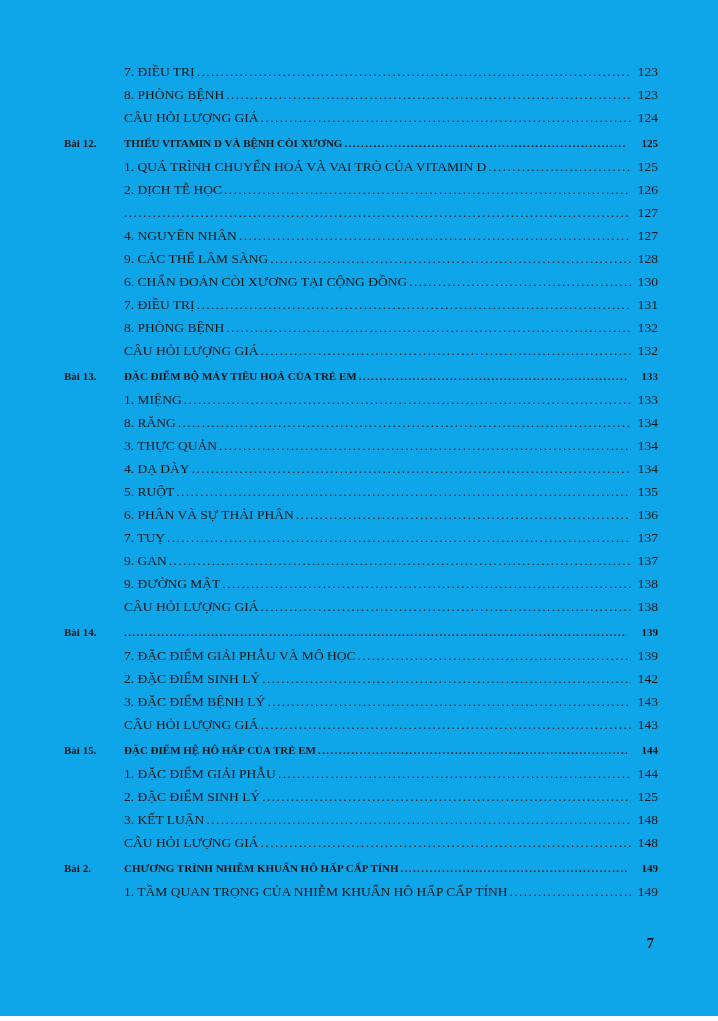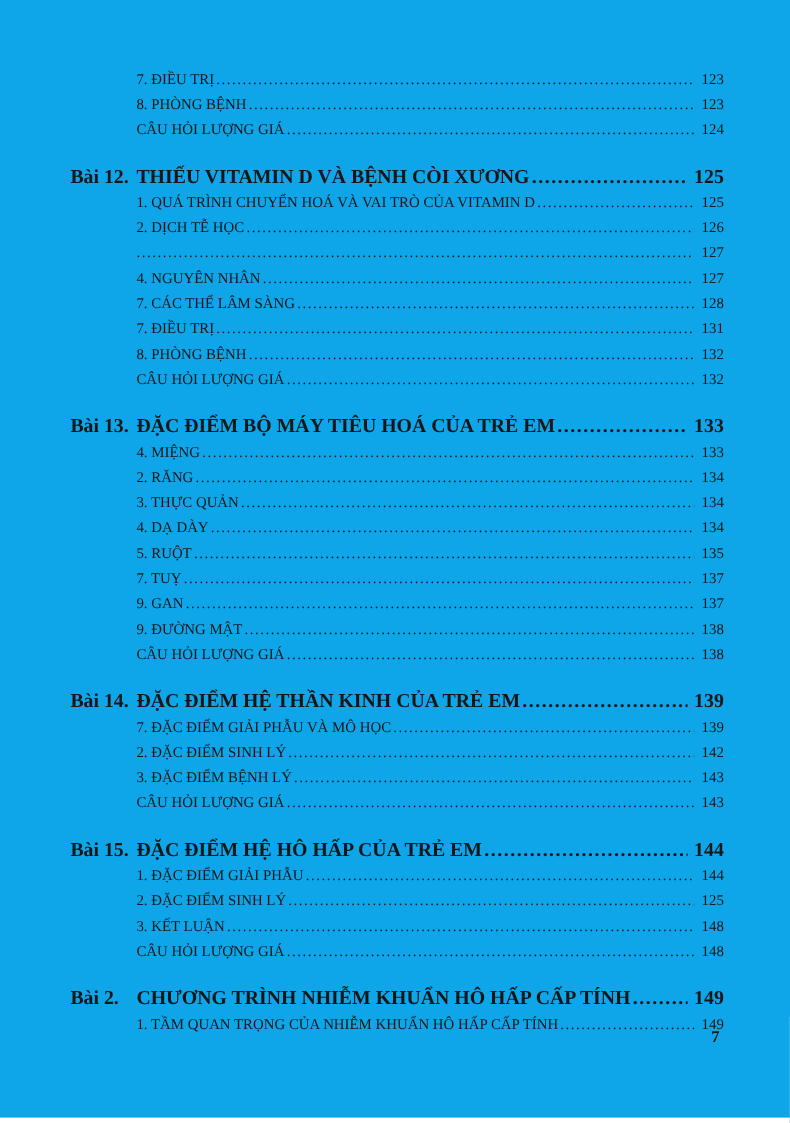--- a/index.html
+++ b/index.html
@@ -31,23 +31,23 @@
   }
   .row {
     display: flex;
     align-items: baseline;
     font-size: 13.5px;
     line-height: 23px;
     white-space: nowrap;
   }
   .row.chapter {
     font-weight: bold;
-    font-size: 18px;
+    font-size: 11px;
     line-height: 24px;
-    margin-top: 19px;
+    margin-top: 2px;
   }
   .label {
     flex: 0 0 60px;
     white-space: nowrap;
   }
   .title {
     flex: 0 0 auto;
     white-space: nowrap;
     padding-right: 2px;
   }
@@ -135,25 +135,31 @@
 
   <div class="row sub">
     <span class="label"></span>
     <span class="title">4. NGUYÊN NHÂN</span>
     <span class="leader"></span>
     <span class="pagenum">127</span>
   </div>
 
   <div class="row sub">
     <span class="label"></span>
-    <span class="title">7. CÁC THỂ LÂM SÀNG</span>
+    <span class="title">9. CÁC THỂ LÂM SÀNG</span>
     <span class="leader"></span>
     <span class="pagenum">128</span>
   </div>
 
+  <div class="row sub">
+    <span class="label"></span>
+    <span class="title">6. CHẨN ĐOÁN CÒI XƯƠNG TẠI CỘNG ĐỒNG</span>
+    <span class="leader"></span>
+    <span class="pagenum">130</span>
+  </div>
 
   <div class="row sub">
     <span class="label"></span>
     <span class="title">7. ĐIỀU TRỊ</span>
     <span class="leader"></span>
     <span class="pagenum">131</span>
   </div>
 
   <div class="row sub">
     <span class="label"></span>
@@ -171,28 +177,28 @@
 
   <div class="row chapter">
     <span class="label">Bài 13.</span>
     <span class="title">ĐẶC ĐIỂM BỘ MÁY TIÊU HOÁ CỦA TRẺ EM</span>
     <span class="leader"></span>
     <span class="pagenum">133</span>
   </div>
 
   <div class="row sub">
     <span class="label"></span>
-    <span class="title">4. MIỆNG</span>
+    <span class="title">1. MIỆNG</span>
     <span class="leader"></span>
     <span class="pagenum">133</span>
   </div>
 
   <div class="row sub">
     <span class="label"></span>
-    <span class="title">2. RĂNG</span>
+    <span class="title">8. RĂNG</span>
     <span class="leader"></span>
     <span class="pagenum">134</span>
   </div>
 
   <div class="row sub">
     <span class="label"></span>
     <span class="title">3. THỰC QUẢN</span>
     <span class="leader"></span>
     <span class="pagenum">134</span>
   </div>
@@ -204,20 +210,26 @@
     <span class="pagenum">134</span>
   </div>
 
   <div class="row sub">
     <span class="label"></span>
     <span class="title">5. RUỘT</span>
     <span class="leader"></span>
     <span class="pagenum">135</span>
   </div>
 
+  <div class="row sub">
+    <span class="label"></span>
+    <span class="title">6. PHÂN VÀ SỰ THẢI PHÂN</span>
+    <span class="leader"></span>
+    <span class="pagenum">136</span>
+  </div>
 
   <div class="row sub">
     <span class="label"></span>
     <span class="title">7. TUỴ</span>
     <span class="leader"></span>
     <span class="pagenum">137</span>
   </div>
 
   <div class="row sub">
     <span class="label"></span>
@@ -235,21 +247,20 @@
 
   <div class="row sub">
     <span class="label"></span>
     <span class="title">CÂU HỎI LƯỢNG GIÁ</span>
     <span class="leader"></span>
     <span class="pagenum">138</span>
   </div>
 
   <div class="row chapter">
     <span class="label">Bài 14.</span>
-    <span class="title">ĐẶC ĐIỂM HỆ THẦN KINH CỦA TRẺ EM</span>
     <span class="leader"></span>
     <span class="pagenum">139</span>
   </div>
 
   <div class="row sub">
     <span class="label"></span>
     <span class="title">7. ĐẶC ĐIỂM GIẢI PHẪU VÀ MÔ HỌC</span>
     <span class="leader"></span>
     <span class="pagenum">139</span>
   </div>

